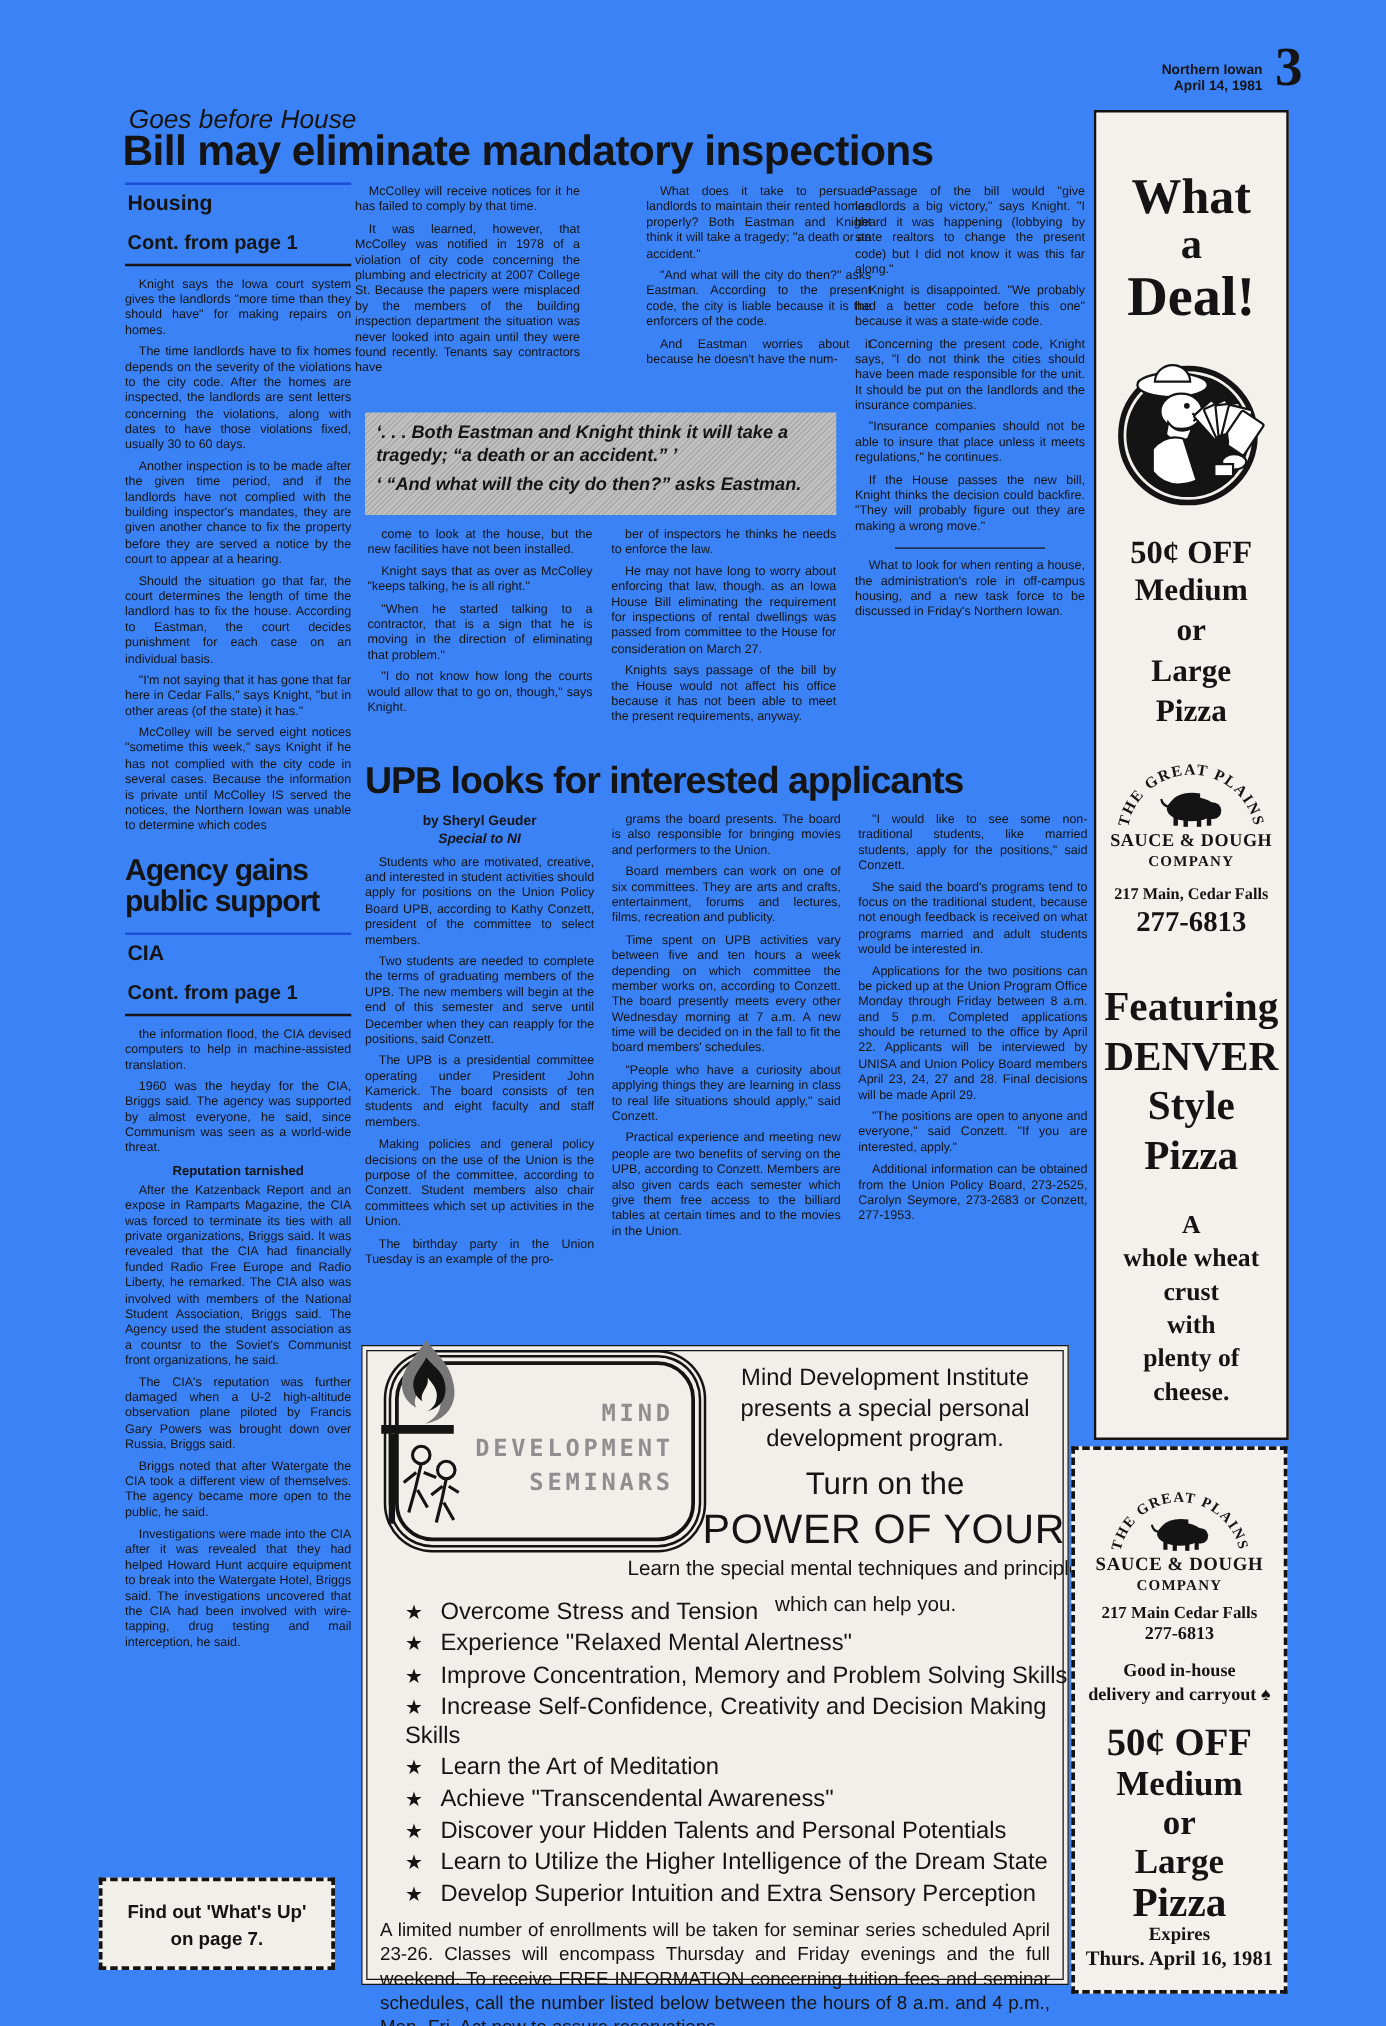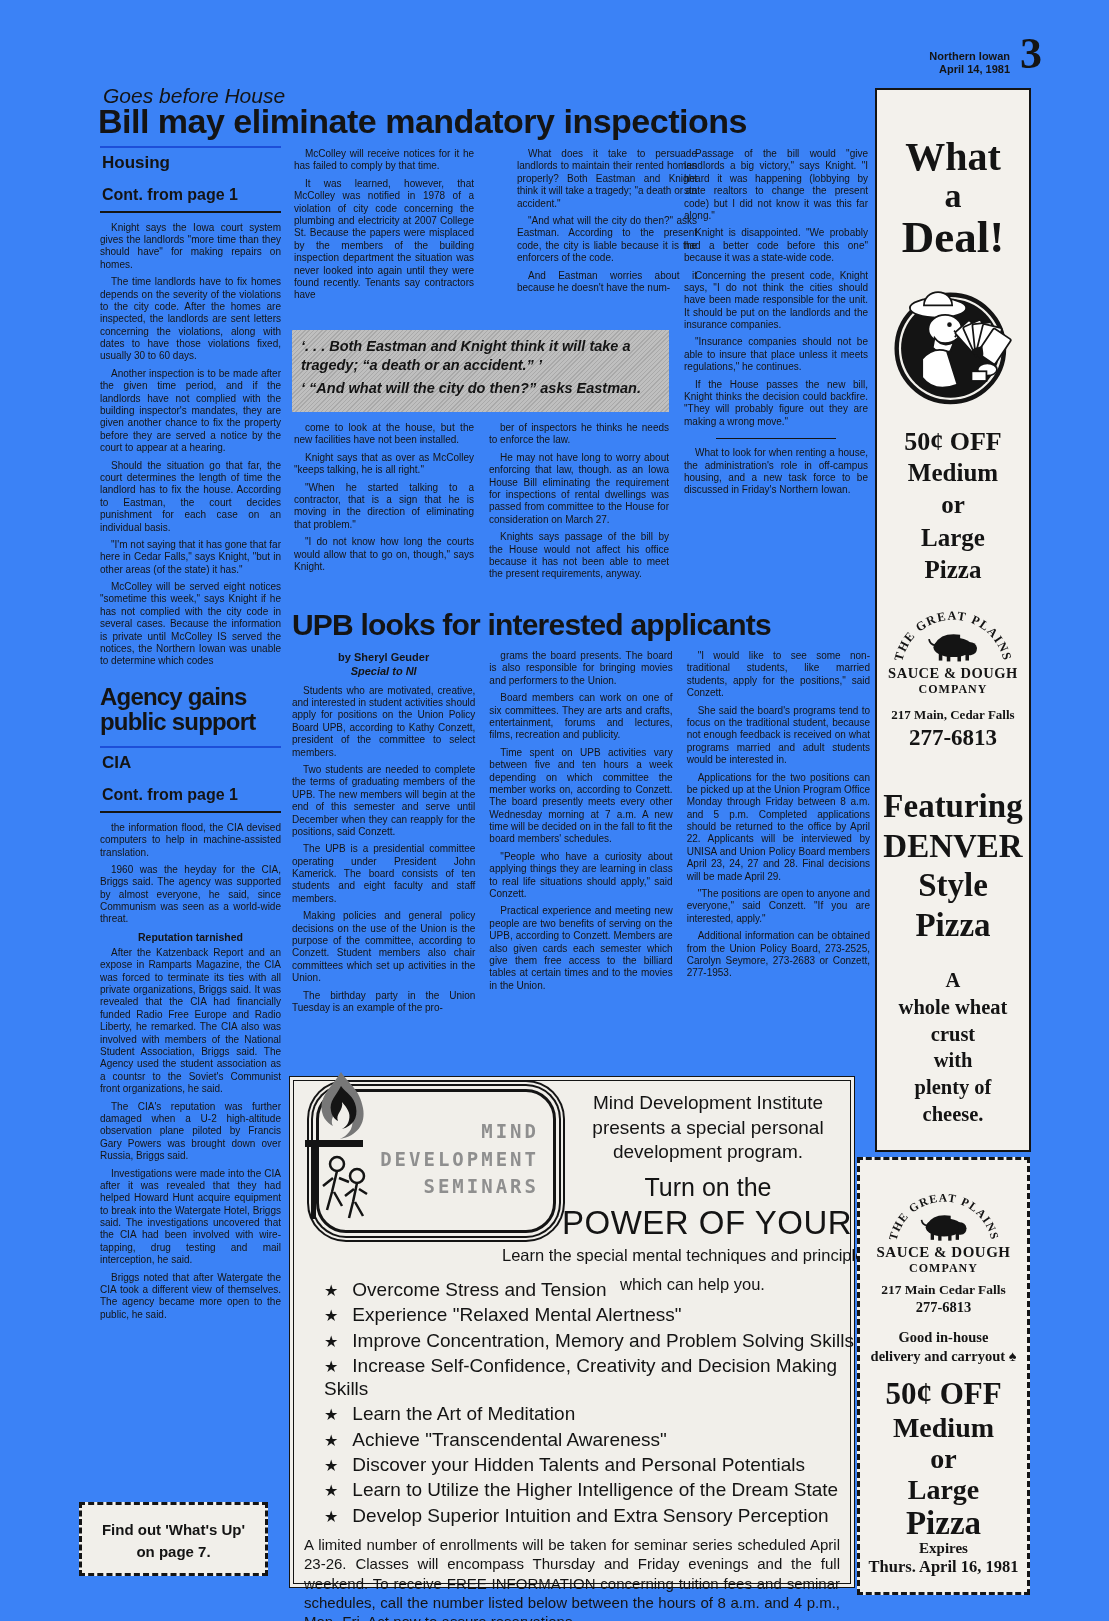--- a/index.html
+++ b/index.html
@@ -12,21 +12,21 @@
   .pagenum{position:absolute;left:1020px;top:28px;font-family:"Liberation Serif",serif;
            font-size:44px;font-weight:bold;}
   
   .kicker{position:absolute;left:103px;top:84px;font-size:21px;font-style:italic;font-weight:500;}
   .headline{position:absolute;left:98px;top:102px;width:760px;margin:0;
             font-size:34px;font-weight:bold;letter-spacing:-0.5px;}
   
   .col{position:absolute;}
   .para{font-size:10px;line-height:1.24;text-align:justify;text-indent:11px;margin:0 0 5px 0;}
   .col1{left:100px;top:146px;width:181px;}
-  .col2a{left:294px;top:148px;width:180px;}
+  .col2a{left:284px;top:148px;width:180px;}
   .col3a{left:489px;top:148px;width:180px;margin-left:28px;}
   .col4{left:684px;top:148px;width:184px;}
   .col2b{left:294px;top:422px;width:180px;}
   .col3b{left:489px;top:422px;width:180px;}
   .jump{border-top:2px solid #1d4ed8;border-bottom:2px solid #141414;
         padding:5px 2px 6px 2px;margin-bottom:9px;}
   .jump-t{font-size:17px;font-weight:bold;line-height:1.15;}
   .jump-c{font-size:16px;font-weight:bold;line-height:1.25;margin-top:12px;}
   .agency-head{font-size:24px;font-weight:bold;line-height:1.05;letter-spacing:-0.8px;
                margin:16px 0 12px 0;}
@@ -140,22 +140,22 @@
       <div class="jump-c">Cont. from page 1</div>
     </div>
     <div>
         <div class="para">the information flood, the CIA devised computers to help in machine-assisted translation.</div>
         <div class="para">1960 was the heyday for the CIA, Briggs said. The agency was supported by almost everyone, he said, since Communism was seen as a world-wide threat.</div>
       </div>
     <div class="subhead">Reputation tarnished</div>
     <div>
         <div class="para">After the Katzenback Report and an expose in Ramparts Magazine, the CIA was forced to terminate its ties with all private organizations, Briggs said. It was revealed that the CIA had financially funded Radio Free Europe and Radio Liberty, he remarked. The CIA also was involved with members of the National Student Association, Briggs said. The Agency used the student association as a countsr to the Soviet's Communist front organizations, he said.</div>
         <div class="para">The CIA's reputation was further damaged when a U-2 high-altitude observation plane piloted by Francis Gary Powers was brought down over Russia, Briggs said.</div>
+        <div class="para">Briggs noted that after Watergate the CIA took a different view of themselves. The agency became more open to the public, he said.</div>
         <div class="para">Investigations were made into the CIA after it was revealed that they had helped Howard Hunt acquire equipment to break into the Watergate Hotel, Briggs said. The investigations uncovered that the CIA had been involved with wire-tapping, drug testing and mail interception, he said.</div>
-        <div class="para">Briggs noted that after Watergate the CIA took a different view of themselves. The agency became more open to the public, he said.</div>
       </div>
   </div>
 
   <div class="col col2a">
       <div class="para">McColley will receive notices for it he has failed to comply by that time.</div>
       <div class="para">It was learned, however, that McColley was notified in 1978 of a violation of city code concerning the plumbing and electricity at 2007 College St. Because the papers were misplaced by the members of the building inspection department the situation was never looked into again until they were found recently. Tenants say contractors have</div>
     </div>
   <div class="col col3a">
       <div class="para">What does it take to persuade landlords to maintain their rented homes properly? Both Eastman and Knight think it will take a tragedy; "a death or an accident."</div>
       <div class="para">"And what will the city do then?" asks Eastman. According to the present code, the city is liable because it is the enforcers of the code.</div>

